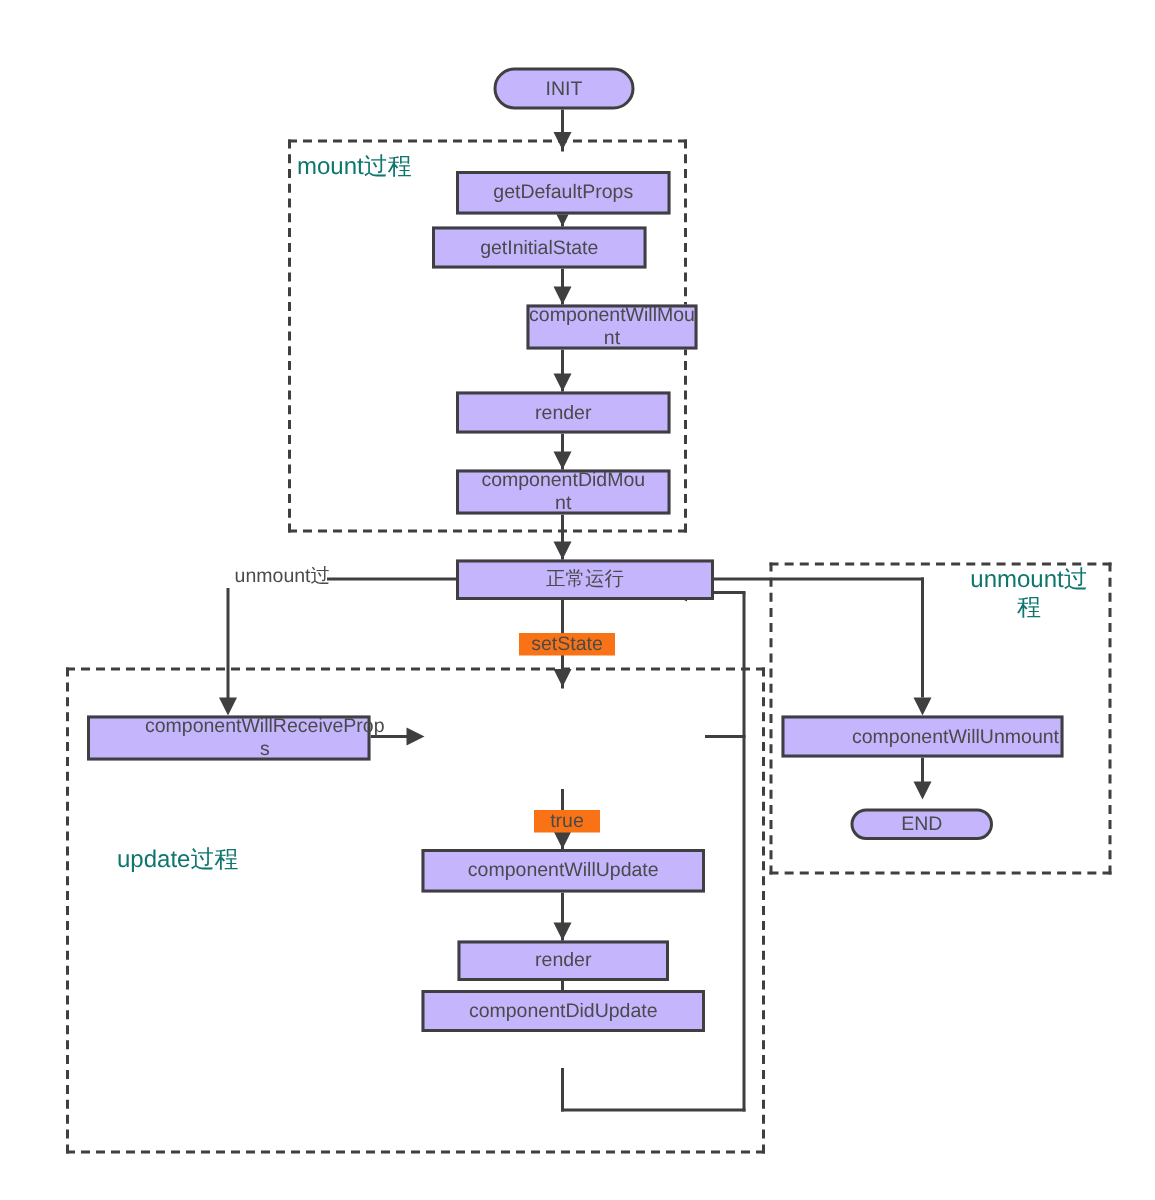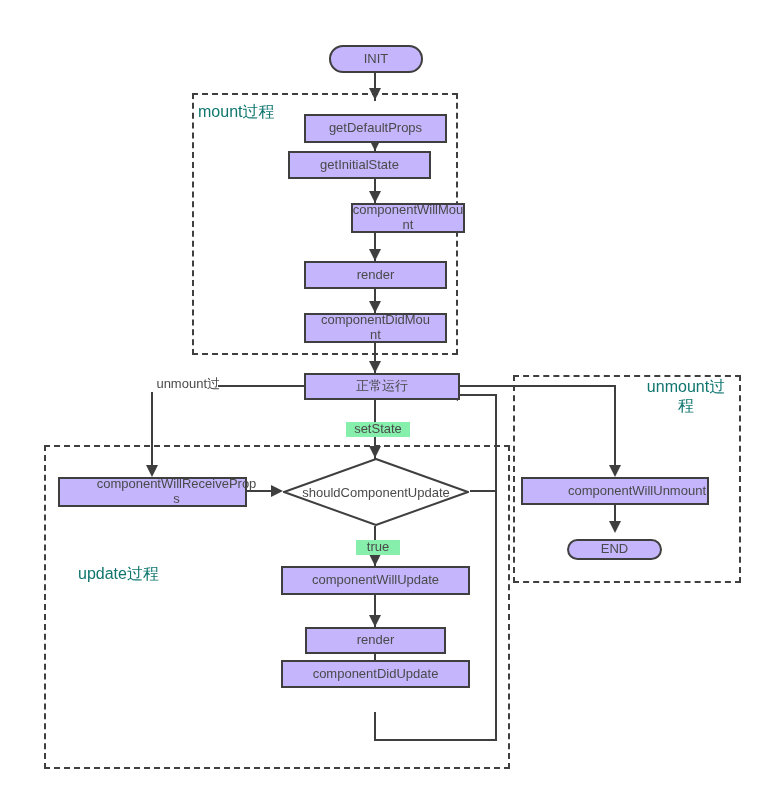--- a/index.html
+++ b/index.html
@@ -18,21 +18,21 @@
   .stadium{border-radius:14px;}
   .line{position:absolute;background:#3f3f3f;z-index:2;}
   .arrow{position:absolute;width:0;height:0;z-index:2;}
   .arrow.down{border-left:6px solid transparent;border-right:6px solid transparent;border-top:12px solid #3f3f3f;}
   .arrow.right{border-top:6px solid transparent;border-bottom:6px solid transparent;border-left:12px solid #3f3f3f;}
   .arrow.left{border-top:6px solid transparent;border-bottom:6px solid transparent;border-right:12px solid #3f3f3f;}
   .group-label{
     position:absolute;font-size:16px;color:#0f766e;z-index:4;white-space:pre-line;line-height:1.2;
   }
   .edge-label{
-    position:absolute;font-size:13px;color:#4a4a4a;background:#86efac;z-index:4;
+    position:absolute;font-size:13px;color:#4a4a4a;background:#f97316;z-index:4;
     text-align:center;line-height:1.15;padding:0 2px;
   }
   .diamond-wrap{position:absolute;z-index:3;}
   .diamond-wrap svg{display:block;}
   .diamond-text{
     position:absolute;left:0;top:0;width:100%;height:100%;
     display:flex;align-items:center;justify-content:center;font-size:13px;
   }
 </style>
 </head>
@@ -109,31 +109,25 @@
   <div class="node" style="left:288px;top:151px;width:143px;height:28px;">getInitialState</div>
 
   <div class="node" style="left:304px;top:203px;width:114px;height:30px;margin-left:47px;">componentWillMou
 nt</div>
 
   <div class="node" style="left:304px;top:261px;width:143px;height:28px;">render</div>
 
   <div class="node" style="left:304px;top:313px;width:143px;height:30px;">componentDidMou
 nt</div>
 
-  <div class="node" style="left:304px;top:373px;width:156px;height:27px;">正常运行</div>
+  <div class="node" style="left:304px;top:373px;width:172px;height:27px;">正常运行</div>
 
   <div class="node" style="left:58px;top:477px;width:189px;height:30px;padding-left:48px;">componentWillReceiveProp
 s</div>
 
-  <div class="diamond-wrap" style="left:283px;top:458px;width:186px;height:68px;">
-    <svg width="186" height="68" viewBox="0 0 186 68">
-      <polygon points="93,1 185,34 93,67 1,34" fill="#ffffff" stroke="#3f3f3f" stroke-width="2"></polygon>
-    </svg>
-    <div class="diamond-text">shouldComponentUpdate</div>
-  </div>
 
   <div class="node" style="left:281px;top:566px;width:189px;height:29px;">componentWillUpdate</div>
 
   <div class="node" style="left:305px;top:627px;width:141px;height:27px;">render</div>
 
   <div class="node" style="left:281px;top:660px;width:189px;height:28px;">componentDidUpdate</div>
 
   <div class="node" style="left:521px;top:477px;width:188px;height:28px;padding-left:44px;">componentWillUnmount</div>
 
   <div class="node stadium" style="left:567px;top:539px;width:95px;height:21px;border-radius:13px;">END</div>

